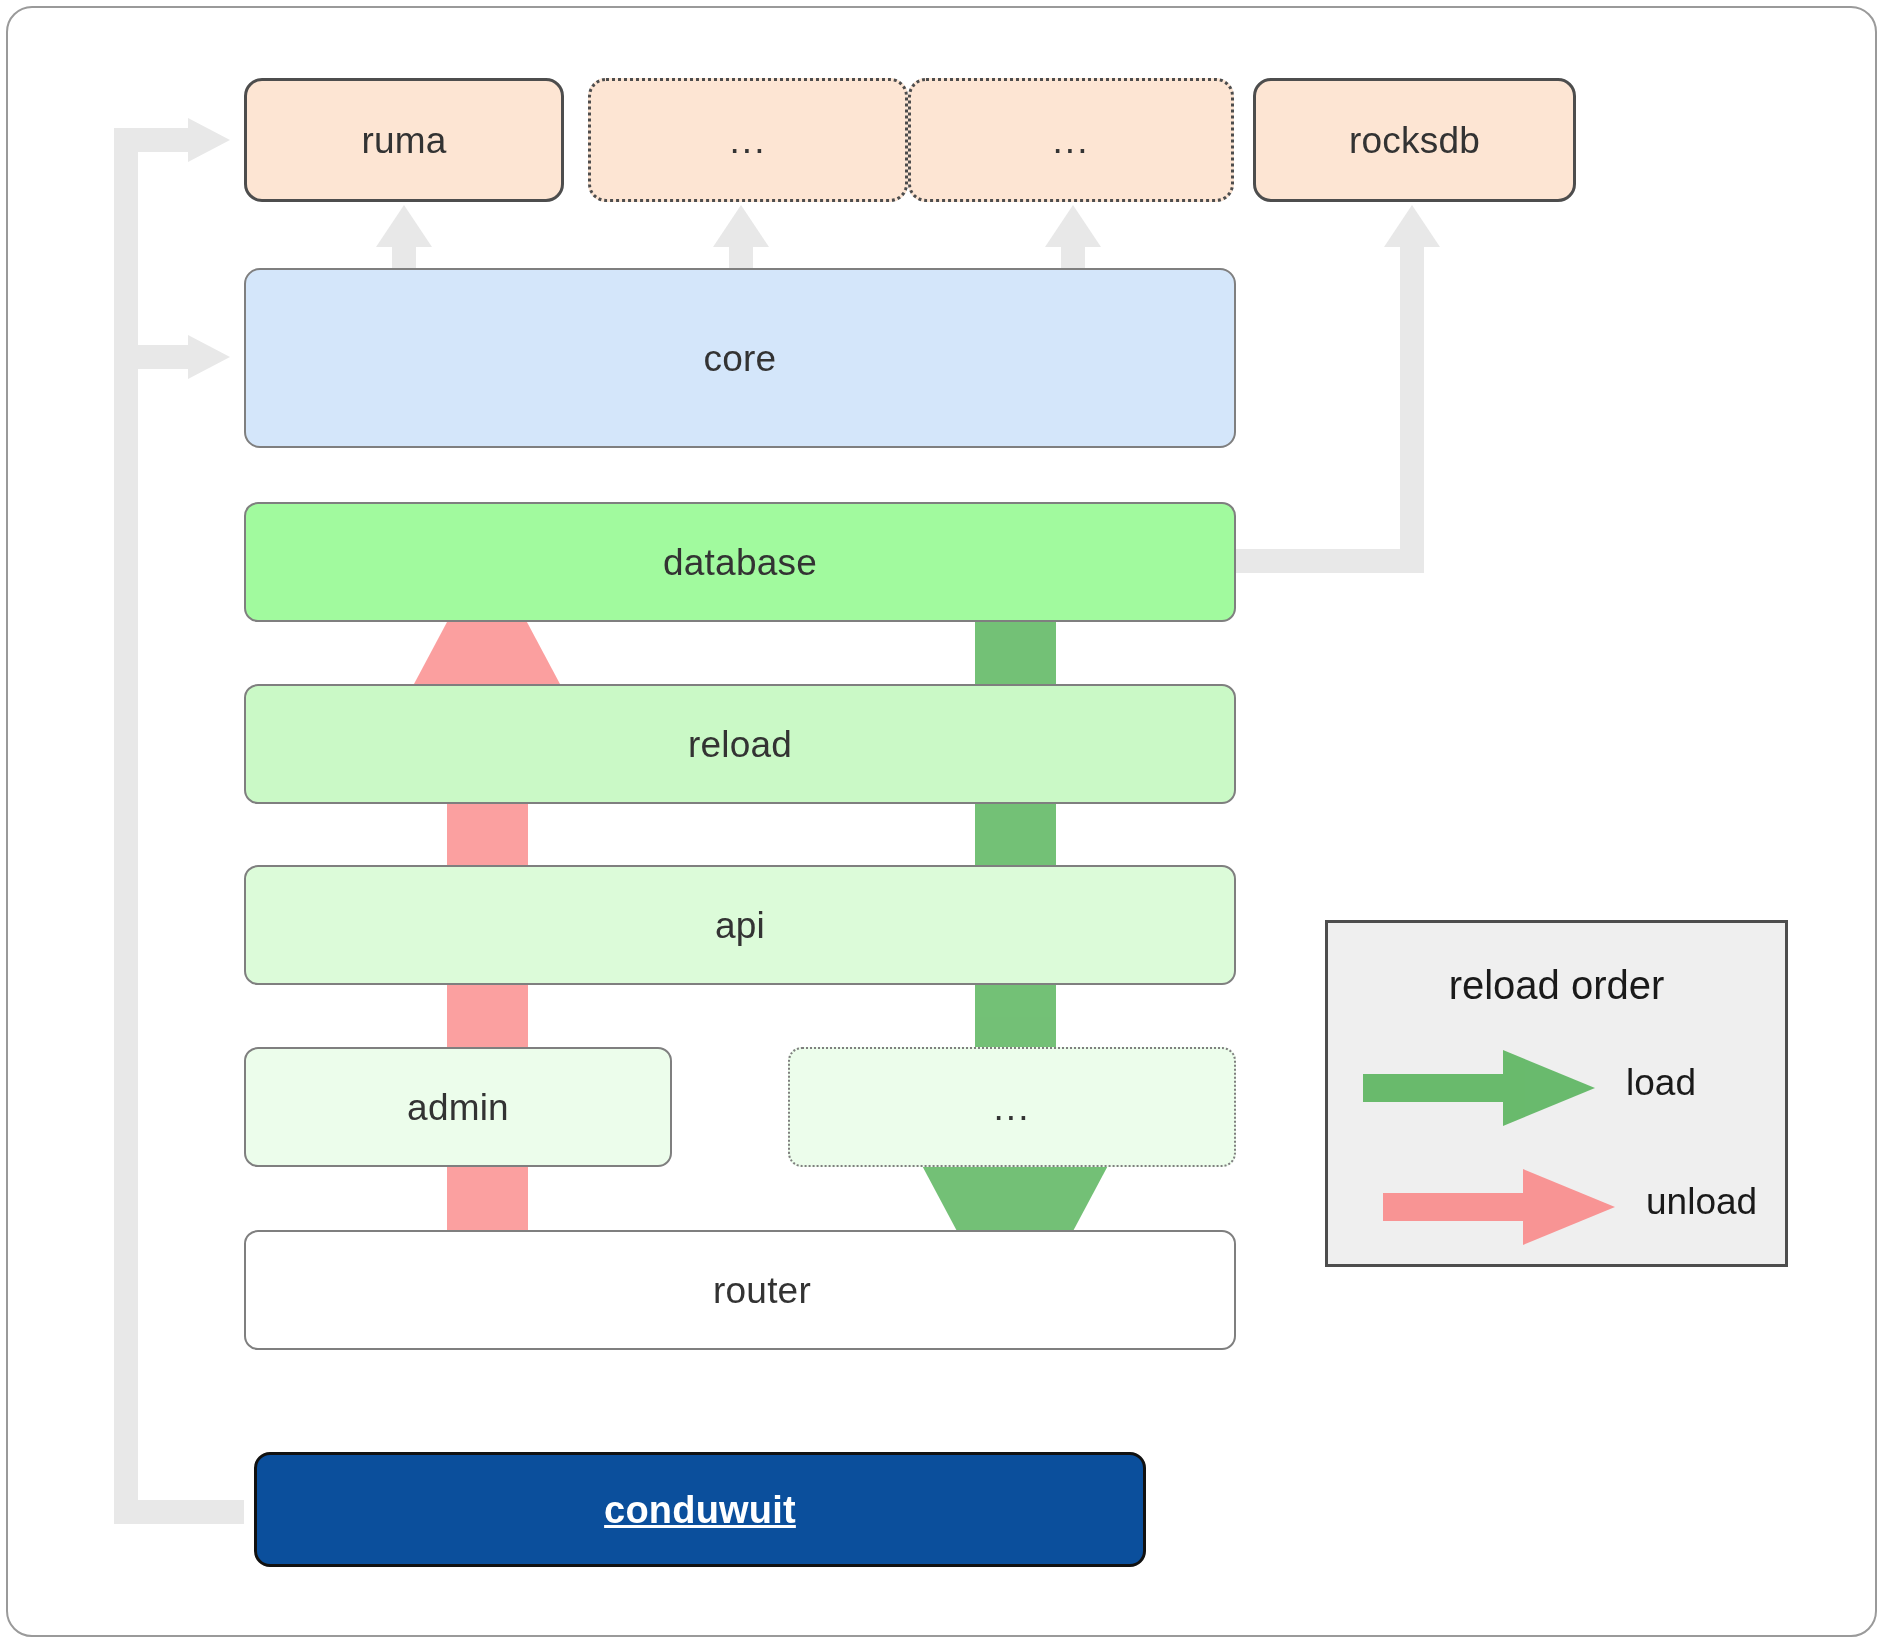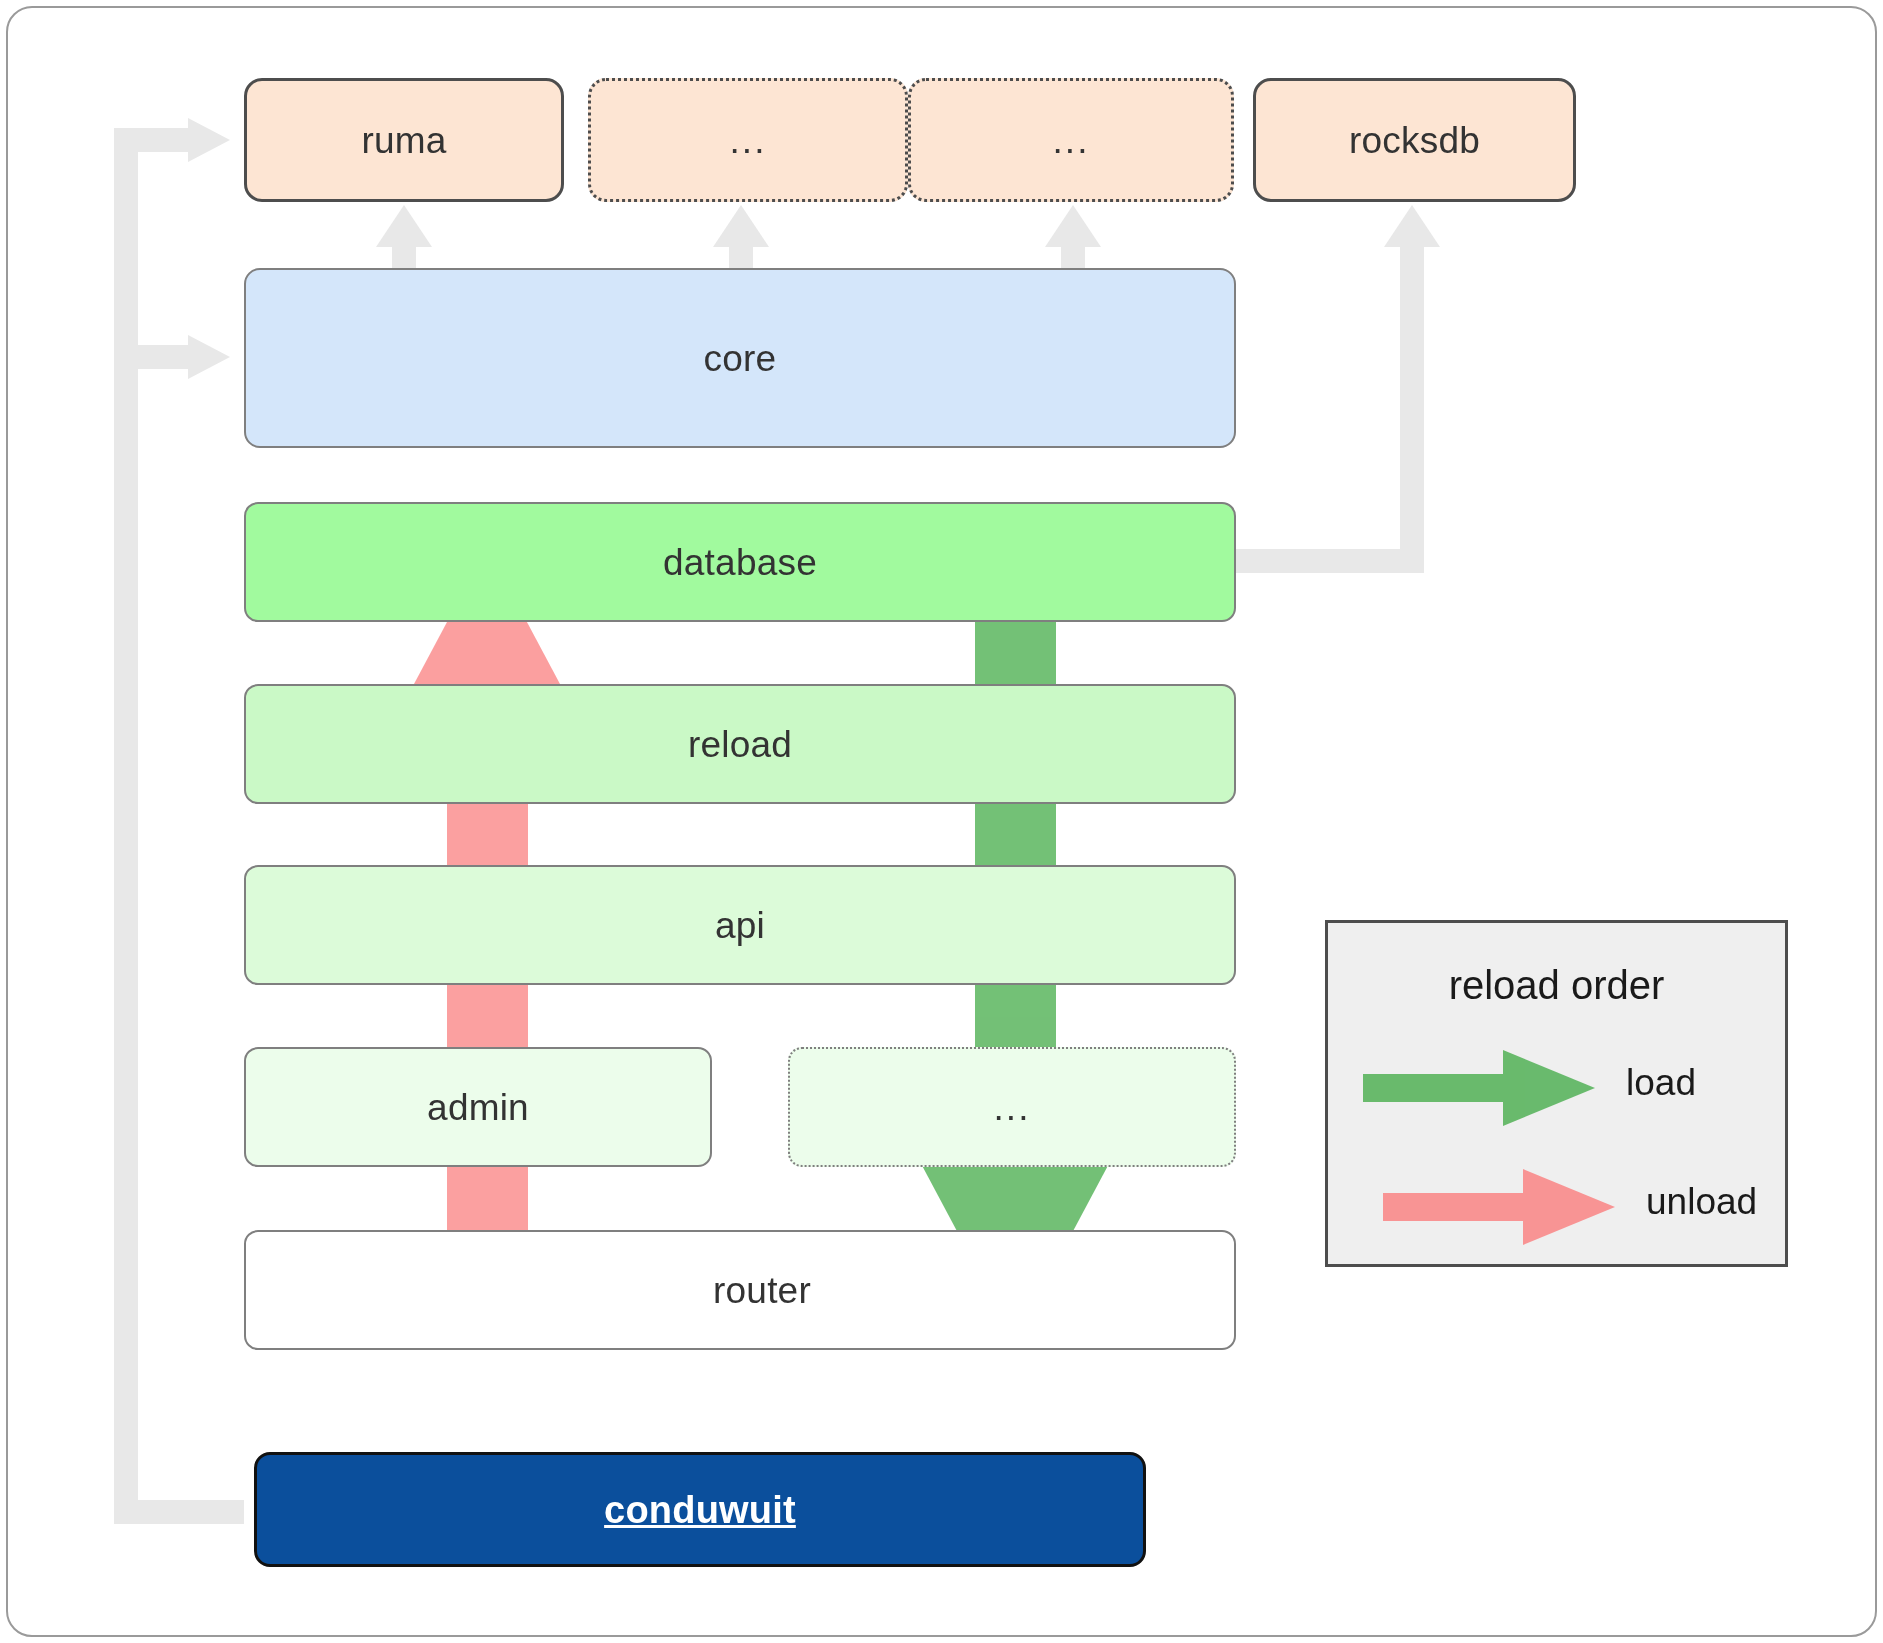--- a/index.html
+++ b/index.html
@@ -221,21 +221,21 @@
   </div>
 
   <div class="node layer-service" style="left:244px; top:684px; width:992px; height:120px;">
     <span class="label">reload</span>
   </div>
 
   <div class="node layer-api" style="left:244px; top:865px; width:992px; height:120px;">
     <span class="label">api</span>
   </div>
 
-  <div class="node layer-admin" style="left:244px; top:1047px; width:468px; height:120px;">
+  <div class="node layer-admin" style="left:244px; top:1047px; width:428px; height:120px;">
     <span class="label">admin</span>
   </div>
 
   <div class="node layer-dots" style="left:788px; top:1047px; width:448px; height:120px;">
     <span class="label dots-label">...</span>
   </div>
 
   <div class="node layer-router" style="left:244px; top:1230px; width:992px; height:120px;">
     <span class="label">router</span>
   </div>

